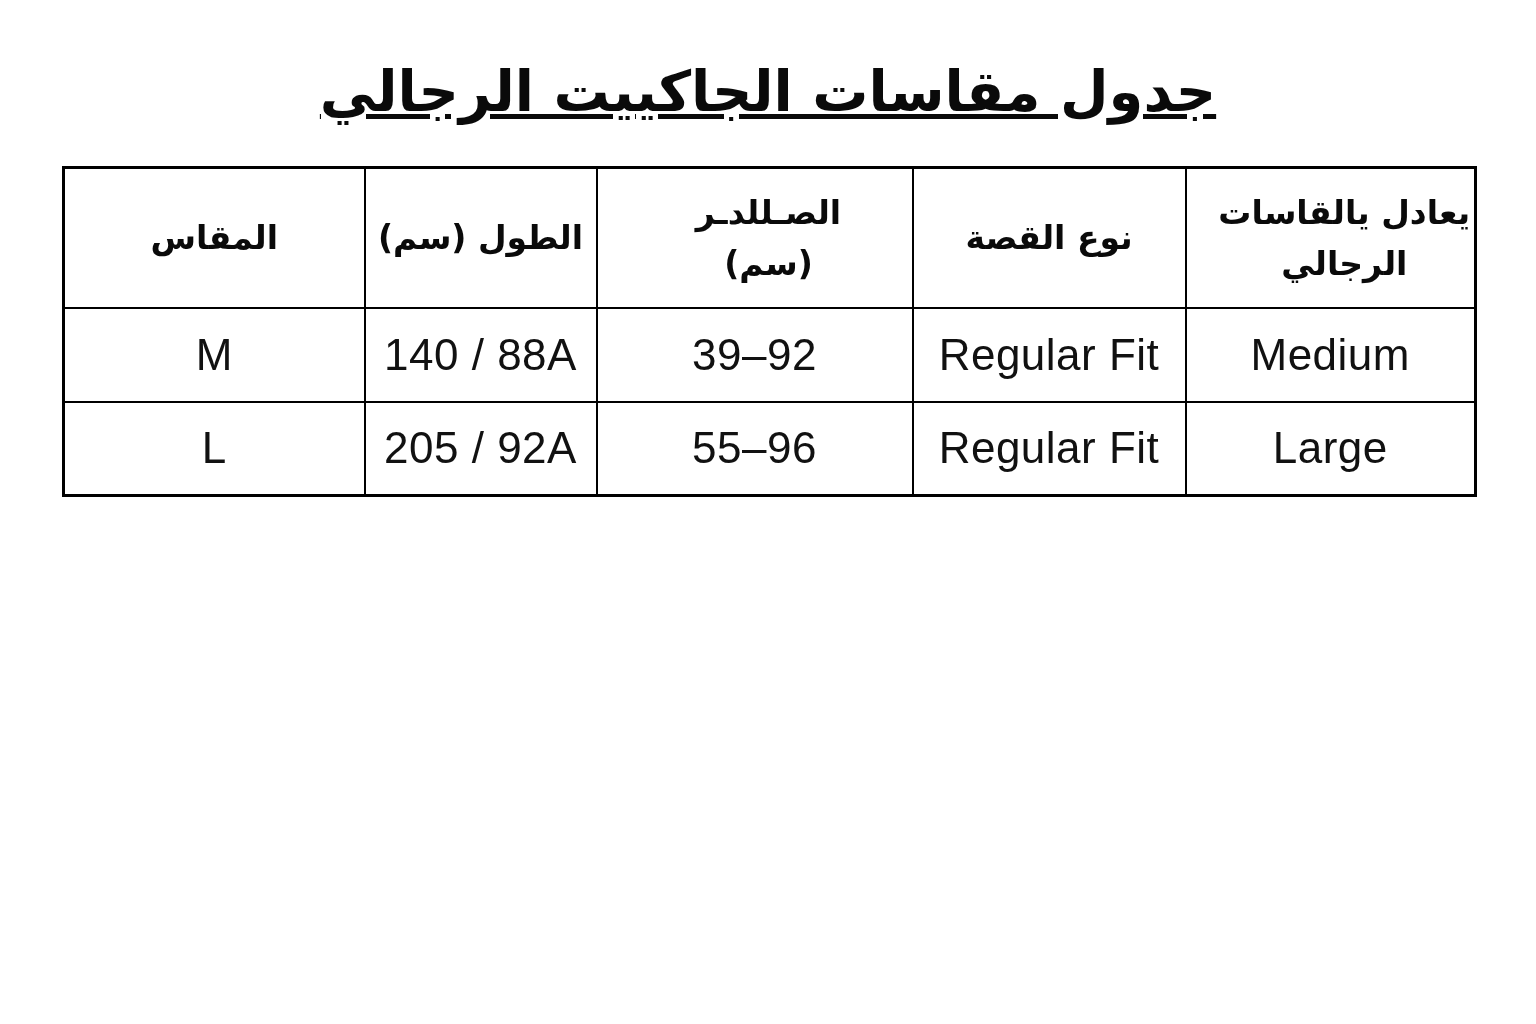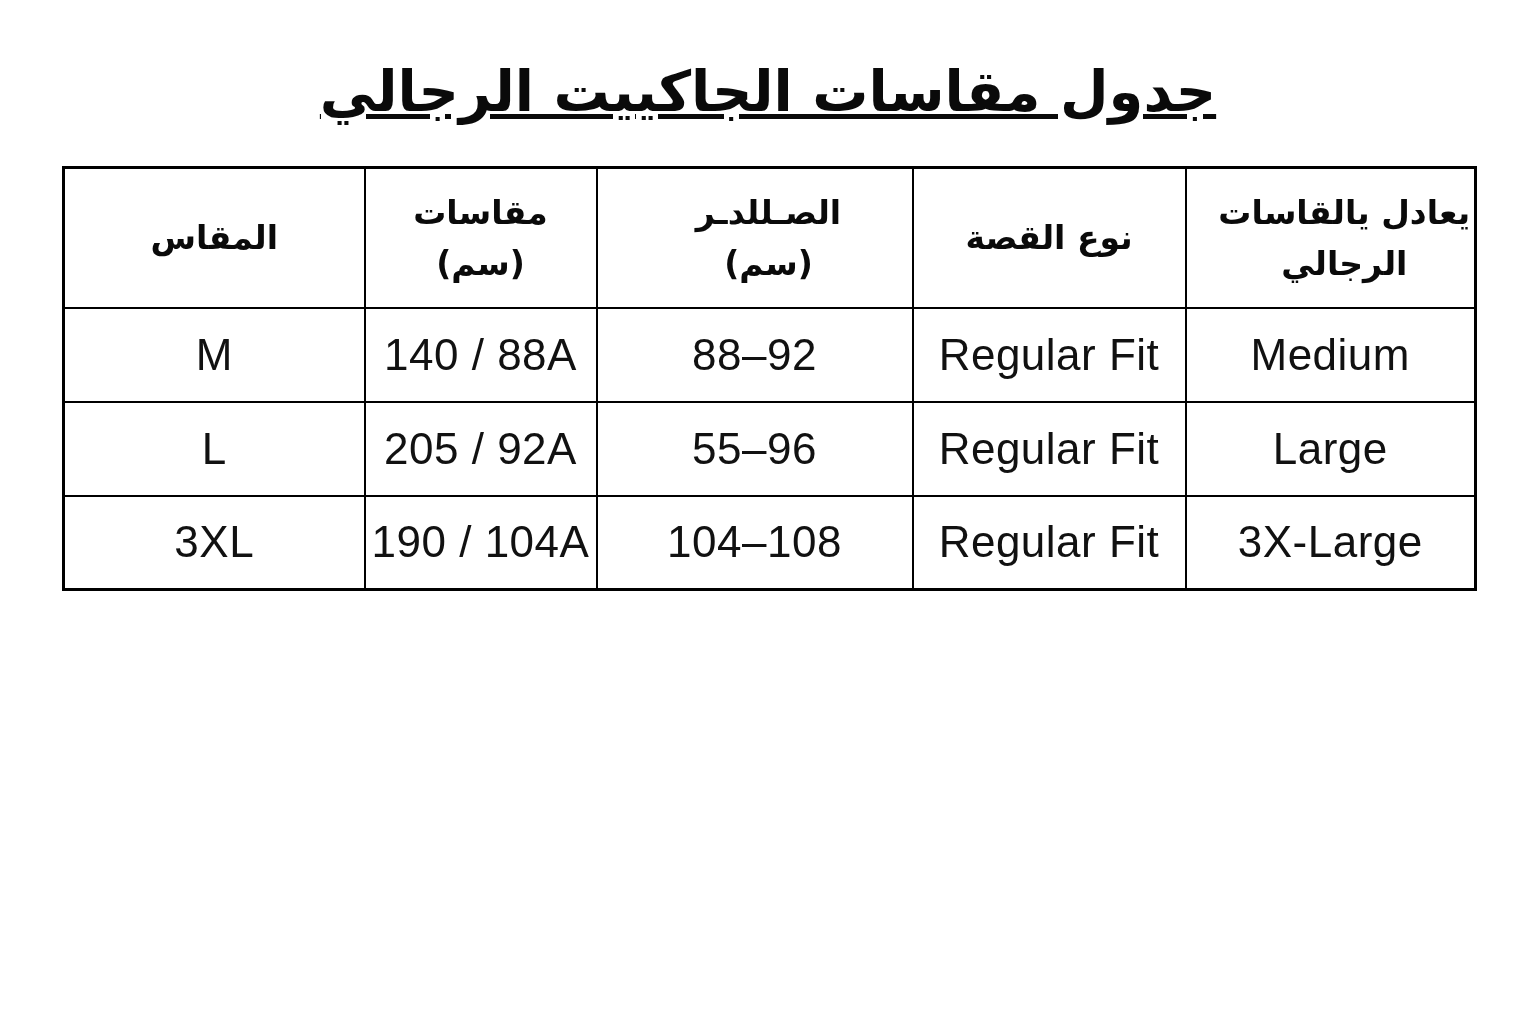--- a/index.html
+++ b/index.html
@@ -66,52 +66,45 @@
   <colgroup>
     <col style="width:301px">
     <col style="width:232px">
     <col style="width:316px">
     <col style="width:273px">
     <col style="width:290px">
   </colgroup>
   <thead>
     <tr>
       <th>المقاس</th>
-      <th>مقاسات (سم)</th>
+      <th>الطول (سم)</th>
       <th>
         <div class="th-stack">
           <span>الصـللدـر</span>
           <span>(سم)</span>
         </div>
       </th>
       <th>نوع القصة</th>
       <th>
         <div class="th-stack">
           <span>يعادل يالقاسات</span>
           <span>الرجالي</span>
         </div>
       </th>
     </tr>
   </thead>
   <tbody>
     <tr>
       <td>M</td>
       <td>140 / 88A</td>
-      <td>88–92</td>
+      <td>39–92</td>
       <td>Regular Fit</td>
       <td>Medium</td>
     </tr>
     <tr>
       <td>L</td>
       <td>205 / 92A</td>
       <td>55–96</td>
       <td>Regular Fit</td>
       <td>Large</td>
     </tr>
-    <tr>
-      <td>3XL</td>
-      <td>190 / 104A</td>
-      <td>104–108</td>
-      <td>Regular Fit</td>
-      <td>3X-Large</td>
-    </tr>
   </tbody>
 </table>
 
 </body></html>

